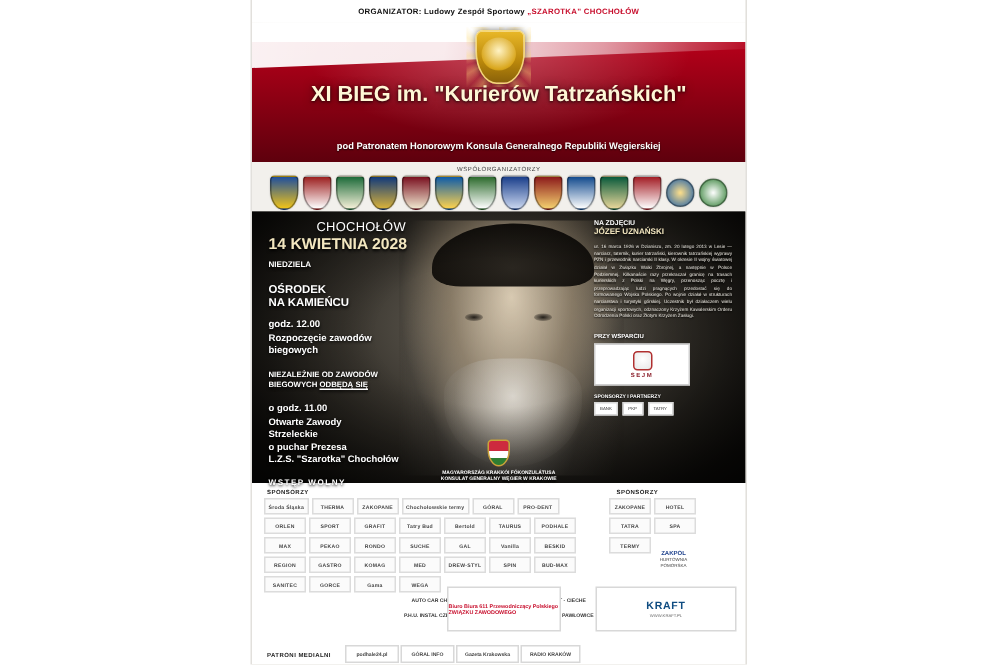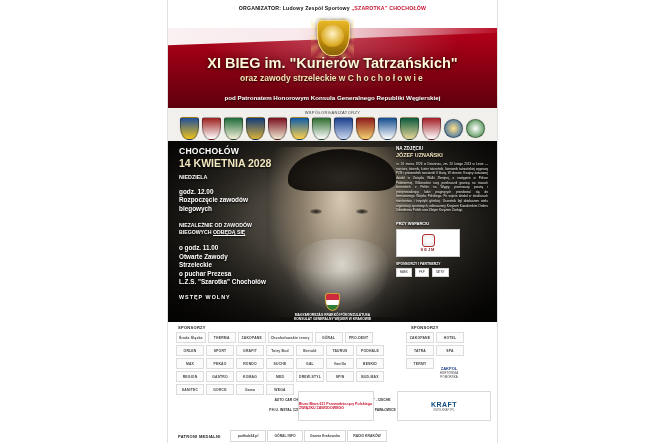--- a/index.html
+++ b/index.html
@@ -201,22 +201,22 @@
     background: radial-gradient(ellipse at 50% 45%, rgba(0,0,0,0) 35%, rgba(0,0,0,.55) 78%, rgba(0,0,0,.85) 100%);
   }
 
   
   .left-col {
     position:absolute; left:11px; top:146px; width:96px;
     color:#ffffff;
     z-index:5;
   }
   .l-place {
-    font-size: 8.6px; font-weight:bold; color:#ffffff;
-    text-shadow:0 1px 2px #000; letter-spacing:.2px;
+    font-size: 8.6px; font-weight:normal; color:#ffffff;
+    text-shadow:0 1px 2px #000; letter-spacing:.2px;margin-left:32px;
   }
   .l-date {
     font-size: 10.5px; font-weight:bold; color:#f3e7c0;
     text-shadow:0 1px 2px #000; margin-top:1px;
   }
   .l-date .dow { font-size:5.4px; font-weight:bold; color:#ffffff; }
   .l-venue {
     margin-top:8px;
     font-size: 7.6px; font-weight:bold; color:#ffffff;
     line-height:1.15; text-shadow:0 1px 2px #000;
@@ -359,23 +359,20 @@
     </div>
 
     <div class="flag-header">
       <div class="flag-swoosh"></div>
       <div class="emblem">
         <div class="ray"></div>
         <div class="shield"></div>
         <div class="inner"></div>
       </div>
       <div class="title-main">XI BIEG im. "Kurierów Tatrzańskich"</div>
-      <div class="title-sub">
-        <span>oraz zawody strzeleckie w </span><span class="spread">Chochołowie</span>
-      </div>
       <div class="title-patron">pod Patronatem Honorowym Konsula Generalnego Republiki Węgierskiej</div>
     </div>
 
     <div class="coorg-label">WSPÓŁORGANIZATORZY</div>
     <div class="coorg-row">
       <div class="crest" style="background:linear-gradient(180deg,#1f4f9c,#f0c419)"></div>
       <div class="crest" style="background:linear-gradient(180deg,#9c1f1f,#ffffff)"></div>
       <div class="crest" style="background:linear-gradient(180deg,#1d6b3a,#f5f0d8)"></div>
       <div class="crest" style="background:linear-gradient(180deg,#123a7a,#d9b23a)"></div>
       <div class="crest" style="background:linear-gradient(180deg,#7a1020,#efe7cf)"></div>
@@ -398,20 +395,24 @@
         <div class="beard"></div>
       </div>
       <div class="vignette"></div>
     </div>
 
     <div class="left-col">
       <div class="l-place">CHOCHOŁÓW</div>
       <div class="l-date">
         <span>14 KWIETNIA 2028</span>
         <span class="dow">NIEDZIELA</span>
+      </div>
+      <div class="l-venue">
+        <div>OŚRODEK</div>
+        <div>NA KAMIEŃCU</div>
       </div>
       <div class="l-block">
         <div>godz. 12.00</div>
         <div>Rozpoczęcie zawodów</div>
         <div>biegowych</div>
       </div>
       <div class="l-note">
         <div>NIEZALEŻNIE OD ZAWODÓW</div>
         <div>
           <span>BIEGOWYCH </span><span class="u">ODBĘDĄ SIĘ</span>

